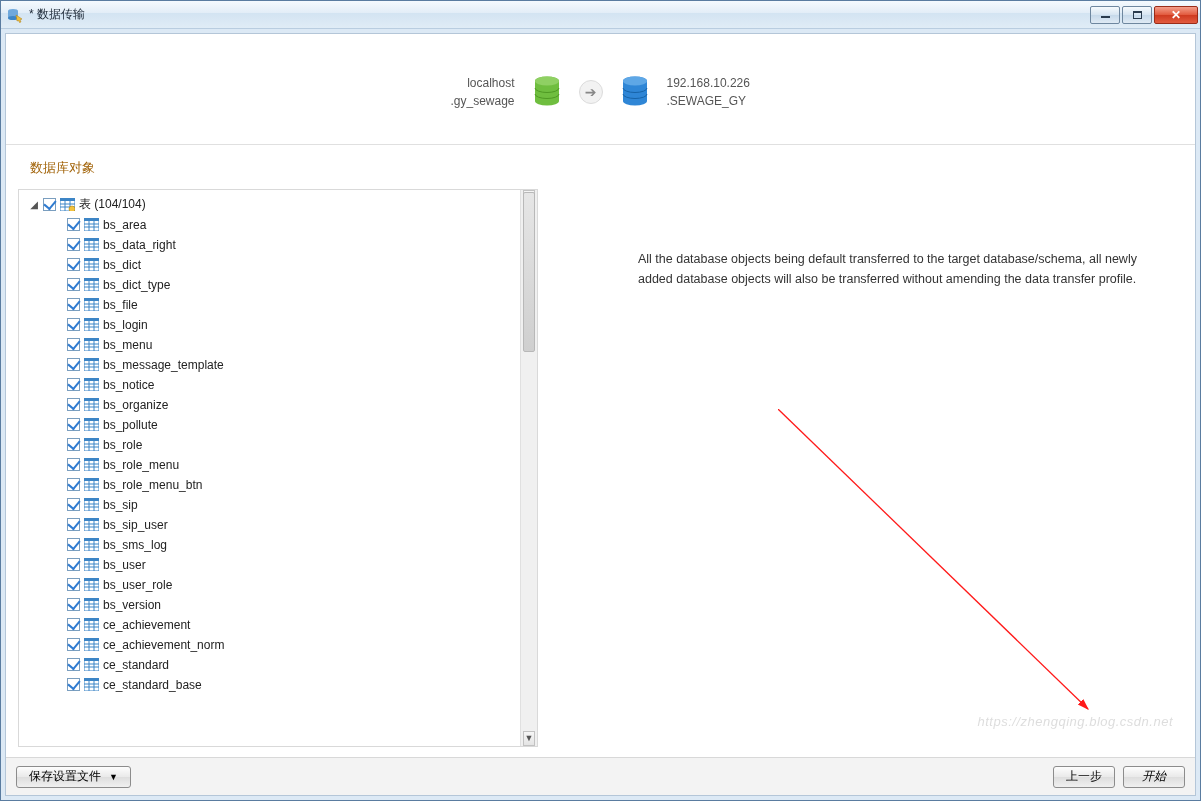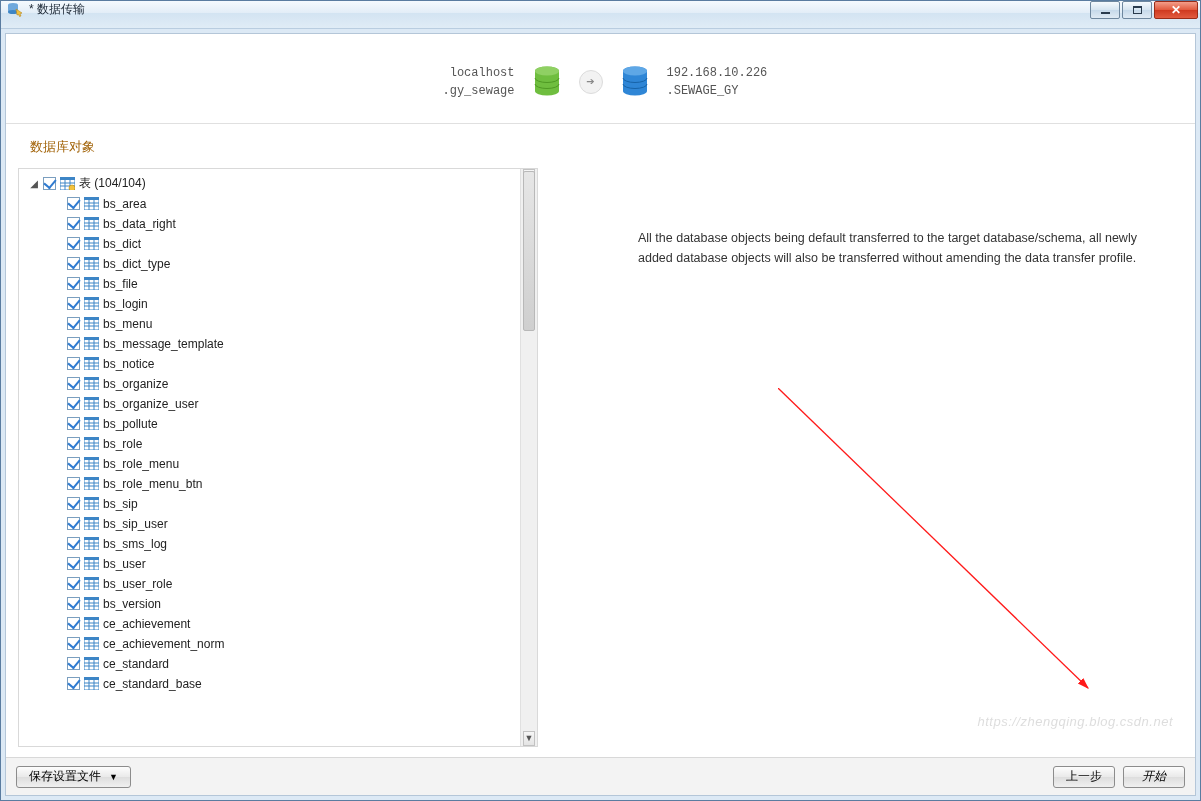--- a/index.html
+++ b/index.html
@@ -16,20 +16,21 @@
     border: 1px solid #5a7ca0;
     display: flex;
     flex-direction: column;
   }
   
   .titlebar {
     height: 28px;
     background: linear-gradient(#f5fafe, #e2edf7 45%, #d3e4f2 46%, #e0ecf6);
     border-bottom: 1px solid #b9cde0;
     display: flex;
+    align-items: center;
     padding: 0 2px 0 6px;
     position: relative;
   }
   .titlebar .app-icon {
     width: 16px; height: 16px;
     margin-right: 6px;
     position: relative;
   }
   .titlebar .title-text {
     font-size: 12px;
@@ -62,28 +63,27 @@
   
   .client {
     flex: 1;
     margin: 4px;
     background: #fff;
     border: 1px solid #b4c6d8;
     display: flex;
     flex-direction: column;
   }
   .header-strip {
-    height: 90px;
+    height: 111px;
     display: flex;
     align-items: center;
     justify-content: center;
     border-bottom: 1px solid #e0e0e0;
     gap: 18px;
     padding-top:6px;
-    font-family:Liberation Mono, monospace;
   }
   .conn-label {
     text-align: right;
     color: #555;
     font-size: 12px;
     line-height: 1.5;
   }
   .conn-label.left { min-width: 120px; }
   .conn-label.right { text-align: left; min-width: 140px; }
   .db-cyl {
@@ -470,34 +470,20 @@
                 <span class="tbl-icon">
                   <svg width="15" height="13" viewBox="0 0 15 13">
                     <rect x="0" y="0" width="15" height="13" fill="#fff" stroke="#3d85c6"></rect>
                     <rect x="0" y="0" width="15" height="3" fill="#3d85c6"></rect>
                     <line x1="5" y1="0" x2="5" y2="13" stroke="#3d85c6"></line>
                     <line x1="10" y1="0" x2="10" y2="13" stroke="#3d85c6"></line>
                     <line x1="0" y1="6" x2="15" y2="6" stroke="#3d85c6"></line>
                     <line x1="0" y1="9" x2="15" y2="9" stroke="#3d85c6"></line>
                   </svg>
                 </span>
-                <span class="tree-label">bs_organize_user</span>
-              </div>
-              <div class="tree-item">
-                <span class="chk checked"></span>
-                <span class="tbl-icon">
-                  <svg width="15" height="13" viewBox="0 0 15 13">
-                    <rect x="0" y="0" width="15" height="13" fill="#fff" stroke="#3d85c6"></rect>
-                    <rect x="0" y="0" width="15" height="3" fill="#3d85c6"></rect>
-                    <line x1="5" y1="0" x2="5" y2="13" stroke="#3d85c6"></line>
-                    <line x1="10" y1="0" x2="10" y2="13" stroke="#3d85c6"></line>
-                    <line x1="0" y1="6" x2="15" y2="6" stroke="#3d85c6"></line>
-                    <line x1="0" y1="9" x2="15" y2="9" stroke="#3d85c6"></line>
-                  </svg>
-                </span>
                 <span class="tree-label">bs_pollute</span>
               </div>
               <div class="tree-item">
                 <span class="chk checked"></span>
                 <span class="tbl-icon">
                   <svg width="15" height="13" viewBox="0 0 15 13">
                     <rect x="0" y="0" width="15" height="13" fill="#fff" stroke="#3d85c6"></rect>
                     <rect x="0" y="0" width="15" height="3" fill="#3d85c6"></rect>
                     <line x1="5" y1="0" x2="5" y2="13" stroke="#3d85c6"></line>
                     <line x1="10" y1="0" x2="10" y2="13" stroke="#3d85c6"></line>

